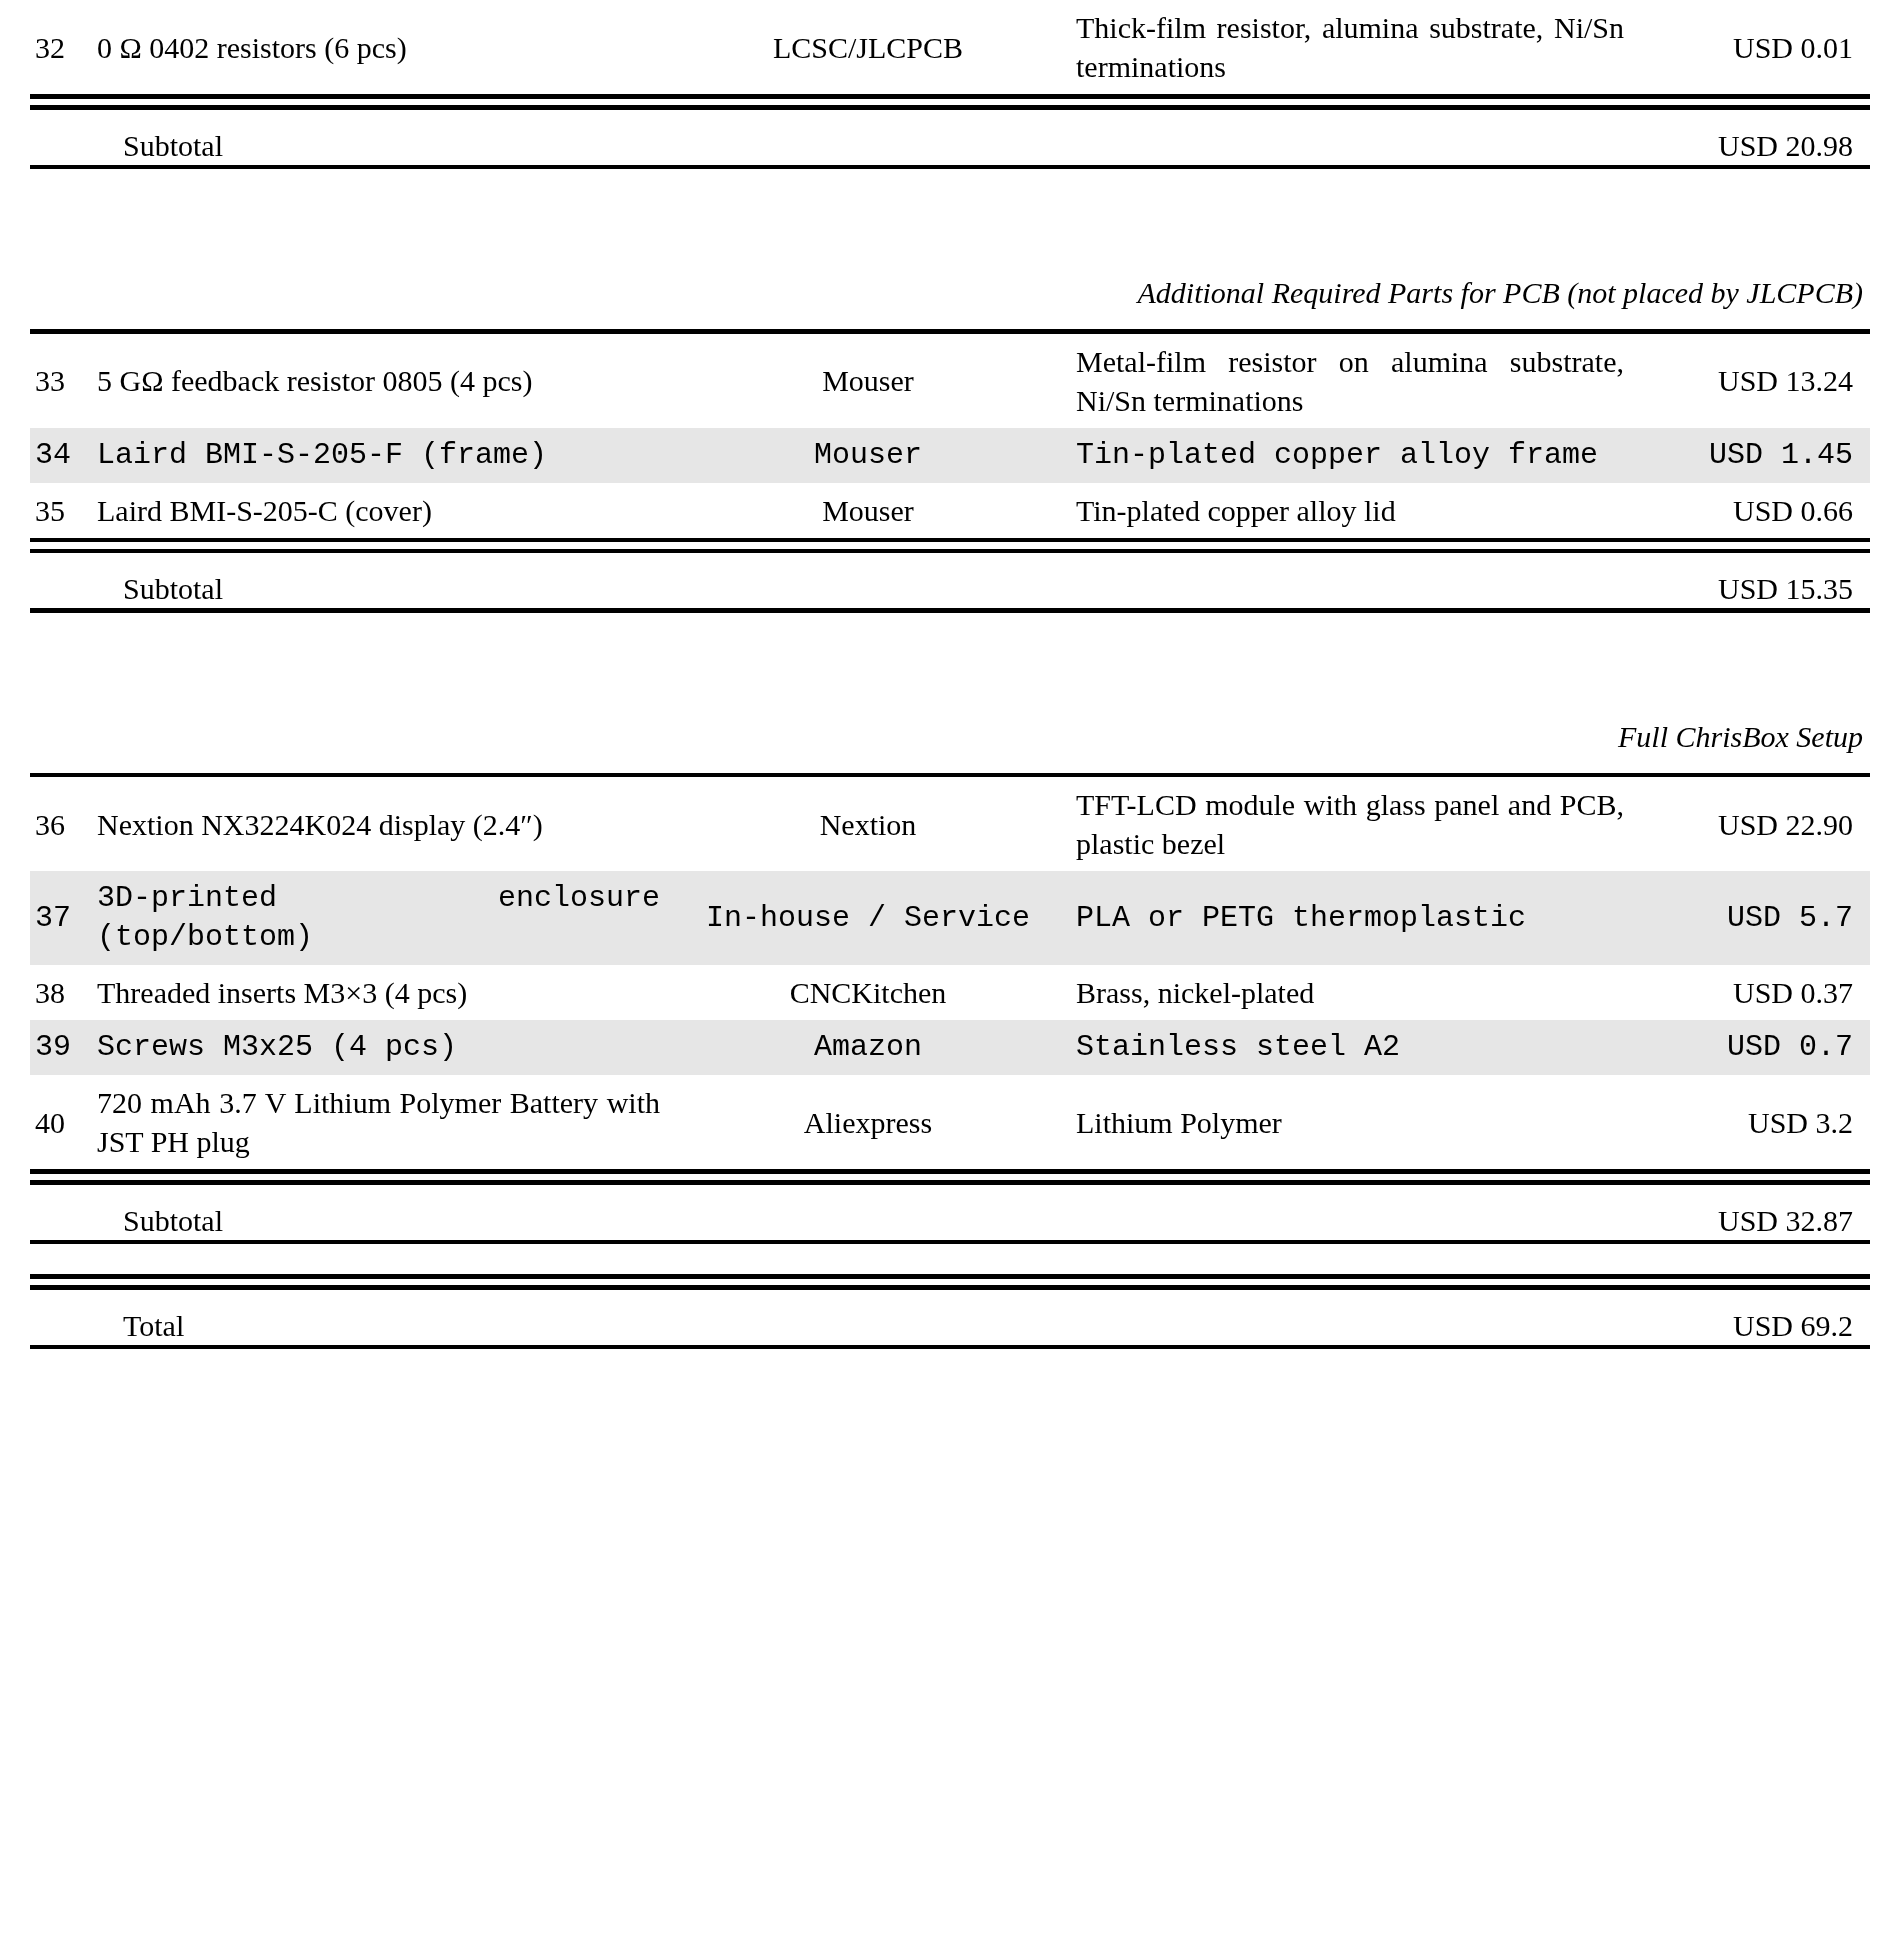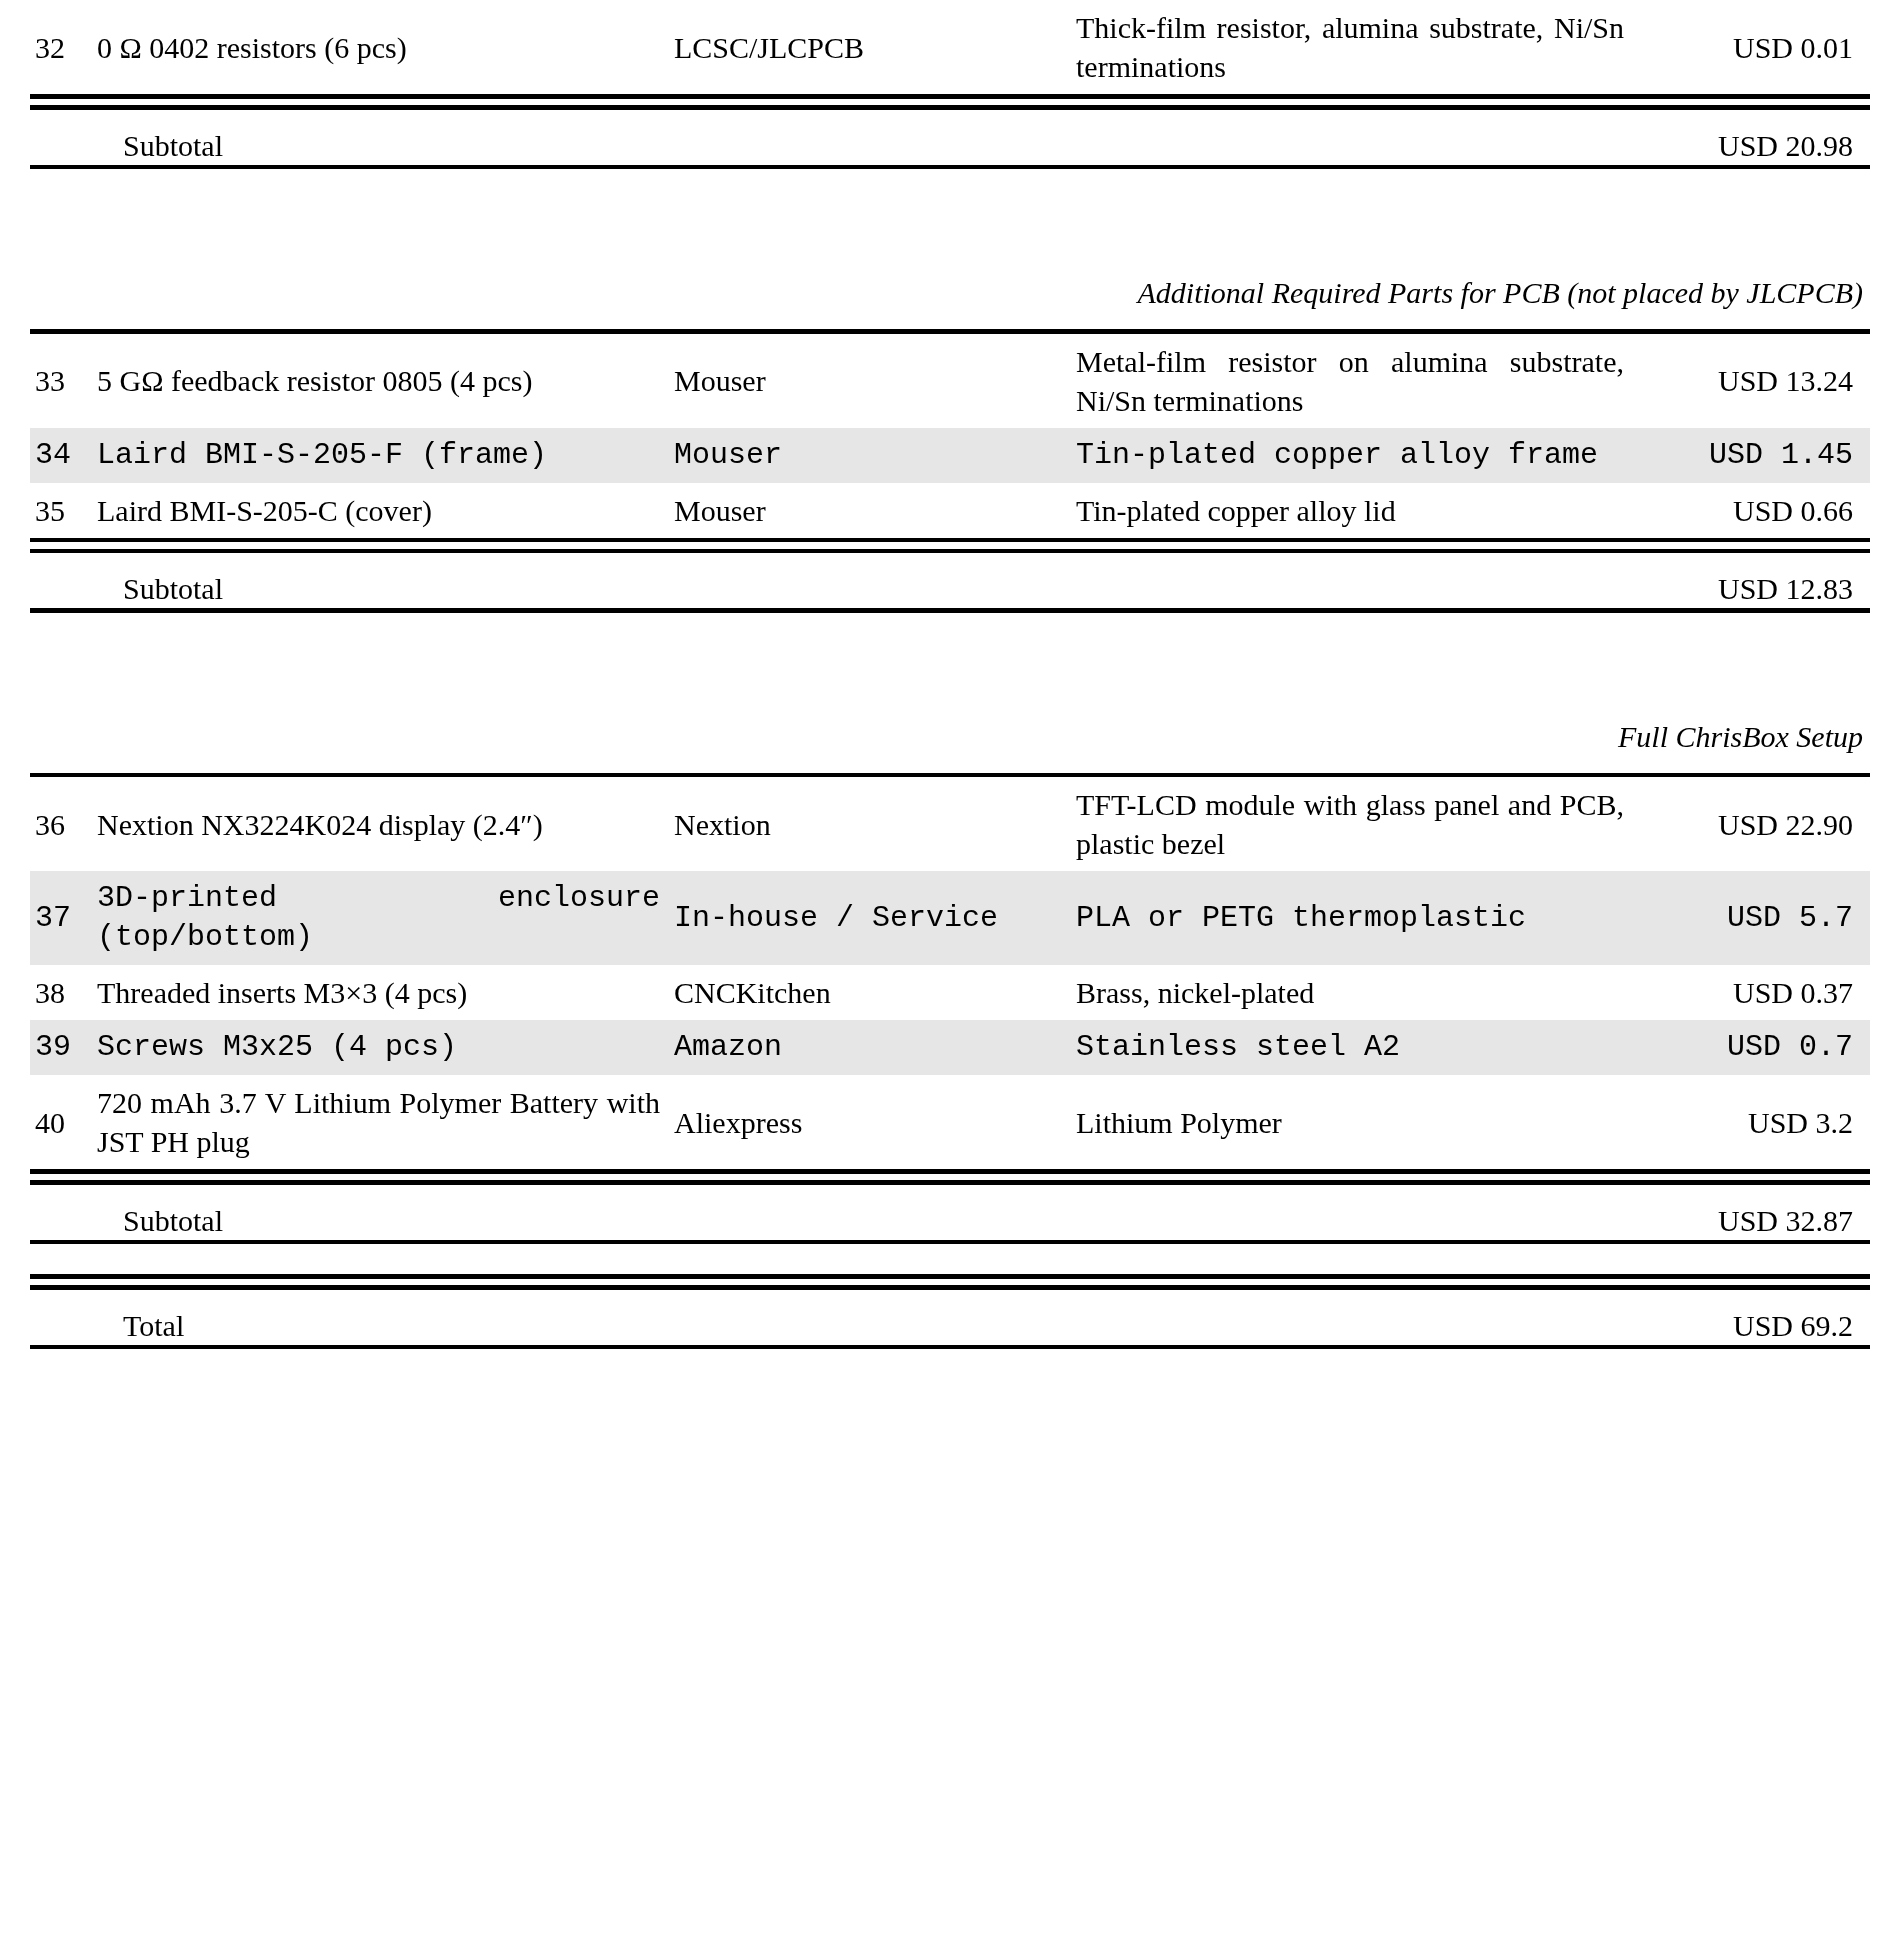--- a/index.html
+++ b/index.html
@@ -38,21 +38,21 @@
   col.c-price { width: 239px; }
 
   td {
     padding: 8px 7px 8px 7px;
     vertical-align: middle;
     border: 0;
   }
 
   td.num   { text-align: left;  padding-left: 5px; }
   td.item  { text-align: justify; text-align-last: left; hyphens: auto; }
-  td.sup   { text-align: left; }
+  td.sup   { text-align: center; }
   td.desc  { text-align: justify; text-align-last: left; hyphens: auto; }
   td.price { text-align: right; padding-right: 17px; white-space: nowrap; }
 
   tr.shaded td { background: #e6e6e6; font-family: Liberation Mono, monospace; }
 
   
   tr.rule-thick > td {
     padding: 0;
     height: 4.5px;
     background: #000000 !important;
@@ -182,21 +182,21 @@
       <tr class="rule-gap">
           <td colspan="5"></td>
         </tr>
       <tr class="rule-thick">
           <td colspan="5"></td>
         </tr>
 
       <tr class="totalrow">
         <td class="num"></td>
         <td class="label" colspan="3">Subtotal</td>
-        <td class="price">USD 12.83</td>
+        <td class="price">USD 15.35</td>
       </tr>
 
       <tr class="rule-thick">
           <td colspan="5"></td>
         </tr>
       <tr class="rule-space">
           <td colspan="5"></td>
         </tr>
 
       <tr class="section-head">

